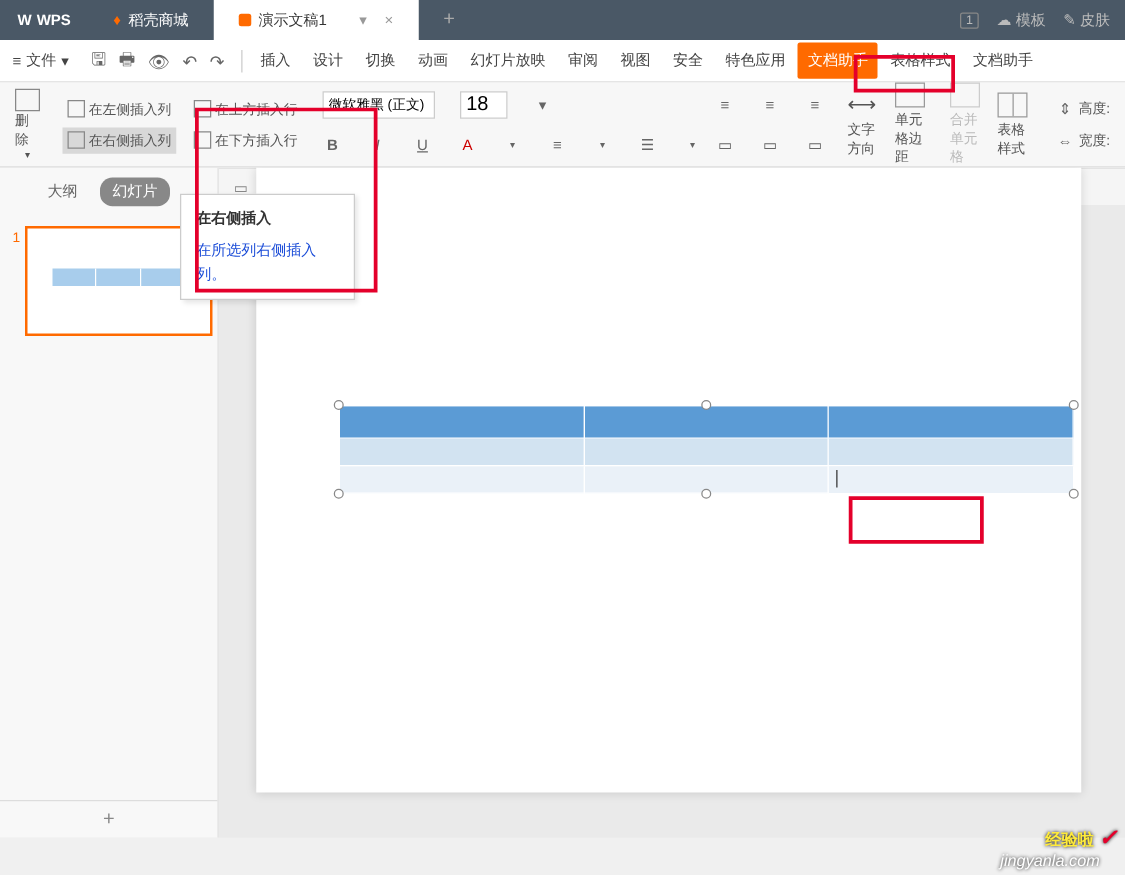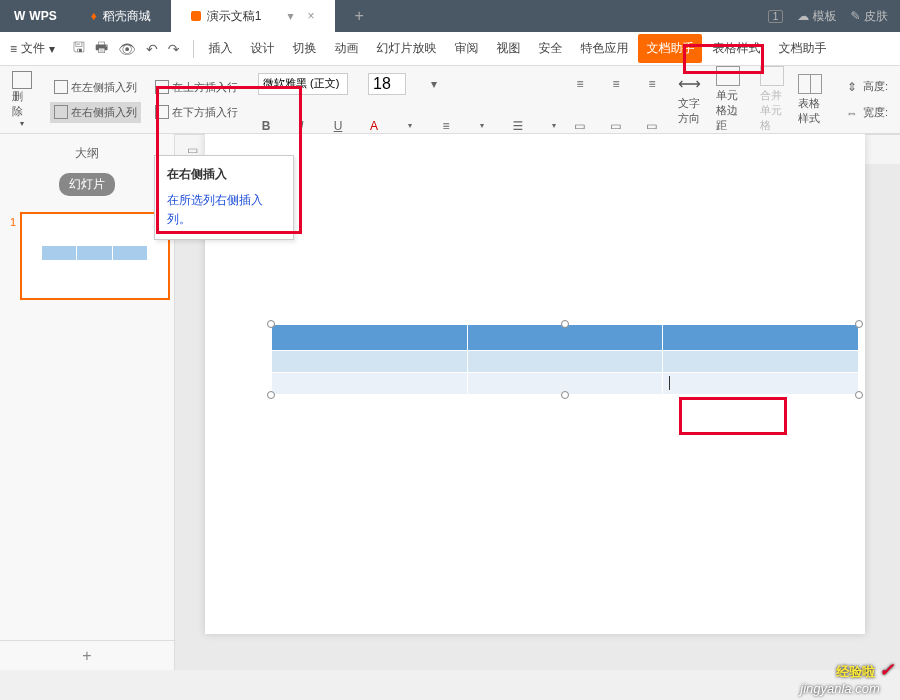--- a/index.html
+++ b/index.html
@@ -20,40 +20,40 @@
     .menu-icons { display: flex; align-items: center; gap: 10px; padding: 0 8px; color: #666; }
     .menu-icons span { font-size: 14px; }
     .menu-sep { width: 1px; height: 18px; background: #ccc; margin: 0 6px; }
     .menu-items { display: flex; align-items: center; gap: 2px; }
     .menu-item { padding: 6px 8px; cursor: pointer; }
     .menu-item.active { background: #ff6a00; color: #fff; border-radius: 2px; }
     
     .toolbar { height: 68px; background: #f7f7f7; border-bottom: 1px solid #ddd; display: flex; align-items: center; font-size: 11px; color: #555; padding: 0 6px; gap: 2px; position: relative; }
     .tool-group { display: flex; flex-direction: column; gap: 4px; padding: 0 4px; }
     .tool-group-v { display: flex; flex-direction: column; align-items: center; padding: 0 6px; font-size: 11px; }
-    .tool-row { display: flex; align-items: center; gap: 20px; height: 28px; margin-top: 10px; }
+    .tool-row { display: flex; align-items: center; gap: 20px; height: 28px; }
     .tool-btn { display: flex; align-items: center; gap: 3px; padding: 3px 4px; white-space: nowrap; }
     .tool-btn.highlighted { background: #d8d8d8; }
     .tool-sep { width: 1px; height: 48px; background: #ddd; margin: 0 2px; }
     .font-select { width: 90px; height: 22px; border: 1px solid #ccc; font-size: 11px; padding: 0 4px; background: #fff; }
     .font-size { width: 38px; height: 22px; border: 1px solid #ccc; font-size: 16px; padding: 0 4px; background: #fff; }
     .tool-ico { display: inline-flex; width: 16px; height: 16px; align-items: center; justify-content: center; color: #666; font-size: 12px; }
     .grid-ico { width: 14px; height: 14px; border: 1px solid #888; display: inline-block; position: relative; }
     .big-ico { width: 24px; height: 20px; border: 1px solid #999; display: block; margin-bottom: 2px; position: relative; }
     .big-ico.split::after { content:""; position:absolute; left:50%; top:0; bottom:0; width:1px; background:#999; }
     .big-ico.merge { border: 1px solid #ccc; }
     .disabled { color: #bbb; }
     
-    .tooltip { position: absolute; left: 154px; top: 155px; width: 140px; background: #fff; border: 1px solid #ccc; padding: 10px 12px; font-size: 12px; color: #333; box-shadow: 2px 2px 4px rgba(0,0,0,0.1); z-index: 20; }
+    .tooltip { position: absolute; left: 144px; top: 155px; width: 140px; background: #fff; border: 1px solid #ccc; padding: 10px 12px; font-size: 12px; color: #333; box-shadow: 2px 2px 4px rgba(0,0,0,0.1); z-index: 20; }
     .tooltip-title { font-weight: bold; margin-bottom: 8px; }
     .tooltip-body { color: #1d4ed8; line-height: 1.6; }
     
     .content { display: flex; height: 536px; background: #eee; }
     .sidebar { width: 175px; background: #f8f8f8; border-right: 1px solid #ddd; display: flex; flex-direction: column; }
-    .sidebar-tabs { display: flex; align-items: center; gap: 8px; padding: 8px 16px; font-size: 12px; color: #666; flex-direction: column; }
+    .sidebar-tabs { display: flex; align-items: center; gap: 8px; padding: 8px 28px; font-size: 12px; color: #666; }
     .sidebar-tab { padding: 3px 10px; }
     .sidebar-tab.active { background: #888; color: #fff; border-radius: 10px; }
     .thumb-area { flex: 1; padding: 8px; overflow: auto; }
     .thumb { border: 2px solid #ff6a00; background: #fff; width: 150px; height: 88px; position: relative; margin-left: 12px; }
     .thumb-num { position: absolute; left: -12px; top: 2px; font-size: 11px; color: #ff6a00; }
     .mini-table { position: absolute; left: 20px; top: 32px; width: 106px; height: 14px; display: flex; }
     .mini-cell { flex: 1; background: #a8cdec; border-right: 1px solid #fff; }
     .sidebar-footer { height: 30px; display: flex; align-items: center; justify-content: center; border-top: 1px solid #ddd; color: #888; font-size: 16px; }
     
     .canvas-area { flex: 1; background: #eaeaea; position: relative; overflow: hidden; }

